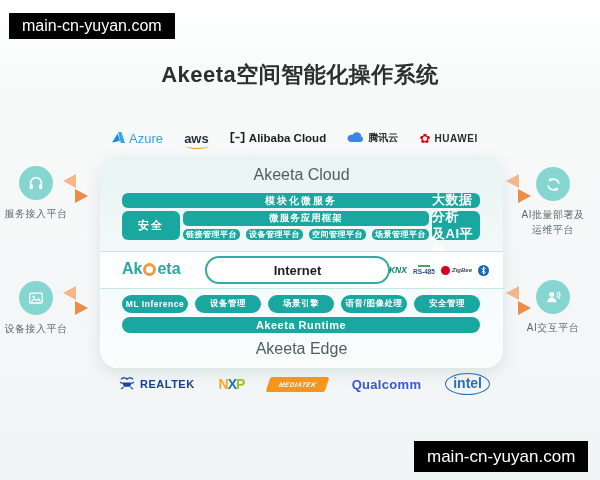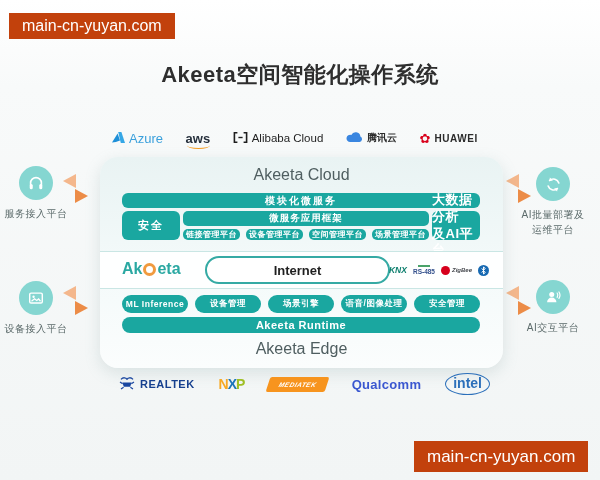--- a/index.html
+++ b/index.html
@@ -1,32 +1,32 @@
 <!DOCTYPE html>
 <html><head>
 <meta charset="utf-8">
 <style>
   html,body{margin:0;padding:0;}
   body{
     width:600px;height:480px;position:relative;overflow:hidden;
     font-family:"Liberation Sans",sans-serif;
     background:linear-gradient(180deg,#ffffff 0%,#f8fafa 18%,#f2f5f5 100%);
   }
-  .wm{position:absolute;background:#c2410c;color:#fff;display:flex;align-items:center;padding:0 13px;}
+  .wm{position:absolute;background:#000000;color:#fff;display:flex;align-items:center;padding:0 13px;}
   .wm.tl{left:9px;top:13px;height:26px;font-size:16px;}
   .wm.br{left:414px;top:441px;height:31px;font-size:17px;}
   .main-title{position:absolute;left:0;right:0;top:60px;text-align:center;font-size:22px;font-weight:bold;color:#2e2e2e;letter-spacing:0.5px;}
 
   
   .vendors-top{position:absolute;left:112px;top:124px;width:366px;height:28px;display:flex;justify-content:space-between;align-items:center;}
   .vendor{display:flex;align-items:center;gap:4px;}
   .azure-label{color:#3aa0dc;font-size:13px;}
   .aws-label{font-weight:bold;color:#26303c;font-size:13px;position:relative;}
   .aws-label::after{content:"";position:absolute;left:1px;right:0;bottom:-3px;height:6px;border-bottom:1.6px solid #f49b1f;border-radius:50%;}
-  .ali-label{font-weight:normal;color:#1e1e1e;font-size:11.5px;}
+  .ali-label{font-weight:bold;color:#1e1e1e;font-size:11.5px;}
   .tencent-label{font-weight:bold;color:#2c2c2c;font-size:10px;}
   .huawei-flower{color:#d9001b;font-size:13px;line-height:1;}
   .huawei-label{font-weight:bold;color:#2b2b2b;font-size:10px;letter-spacing:0.6px;}
 
   
   .platform{position:absolute;width:100px;text-align:center;}
   .p-circle{width:34px;height:34px;border-radius:50%;background:#85d6d1;margin:0 auto;display:flex;align-items:center;justify-content:center;}
   .p-label{margin-top:6px;font-size:10px;color:#5c6b6b;letter-spacing:0.5px;line-height:1.5;}
 
   

